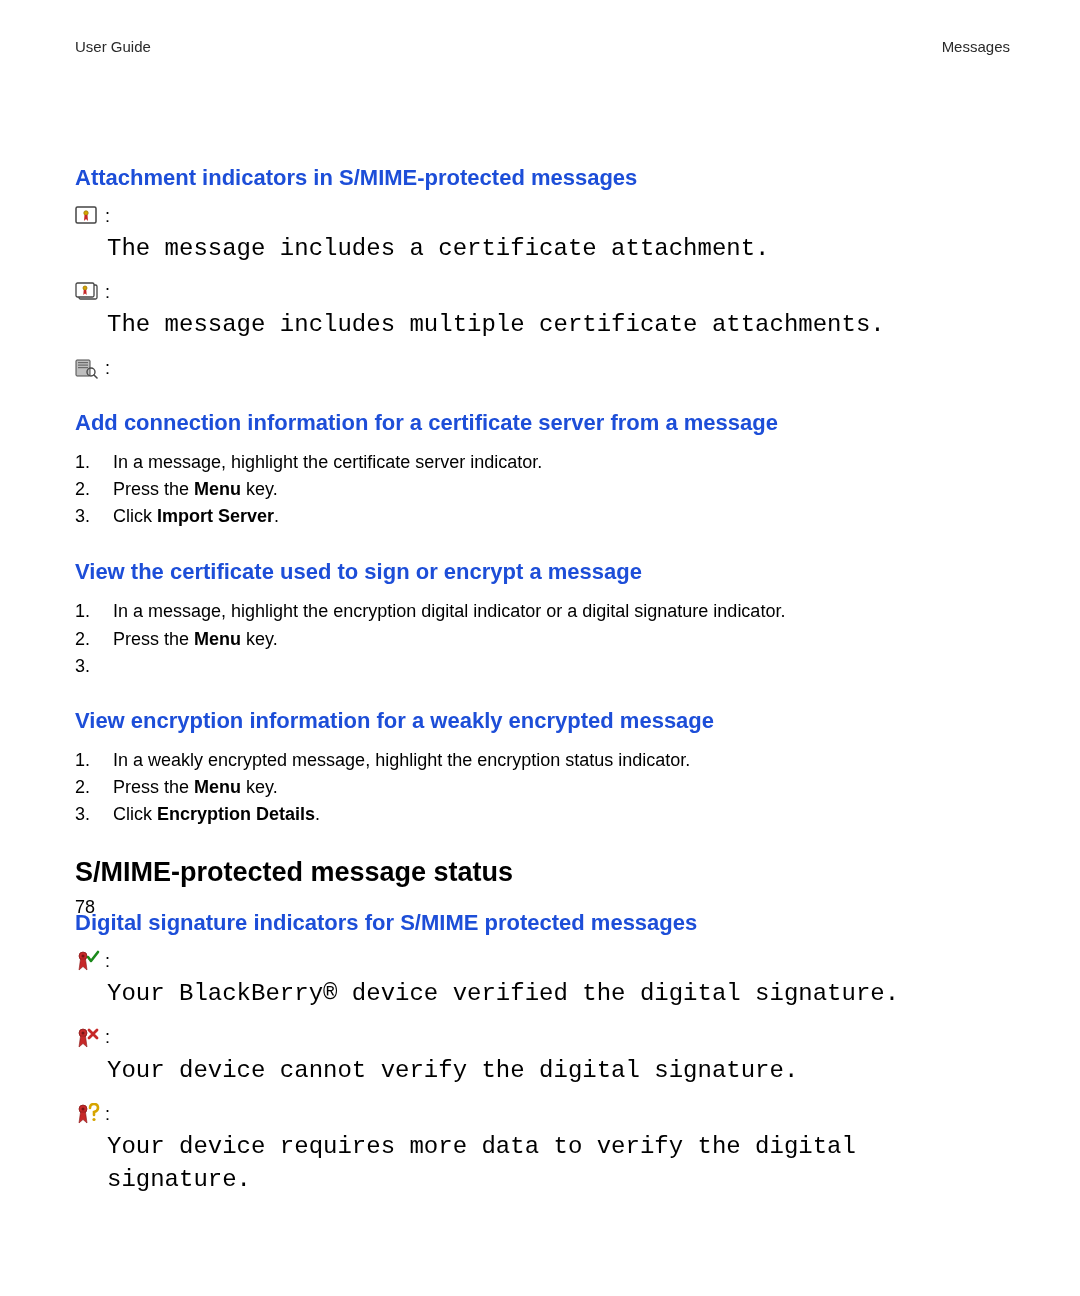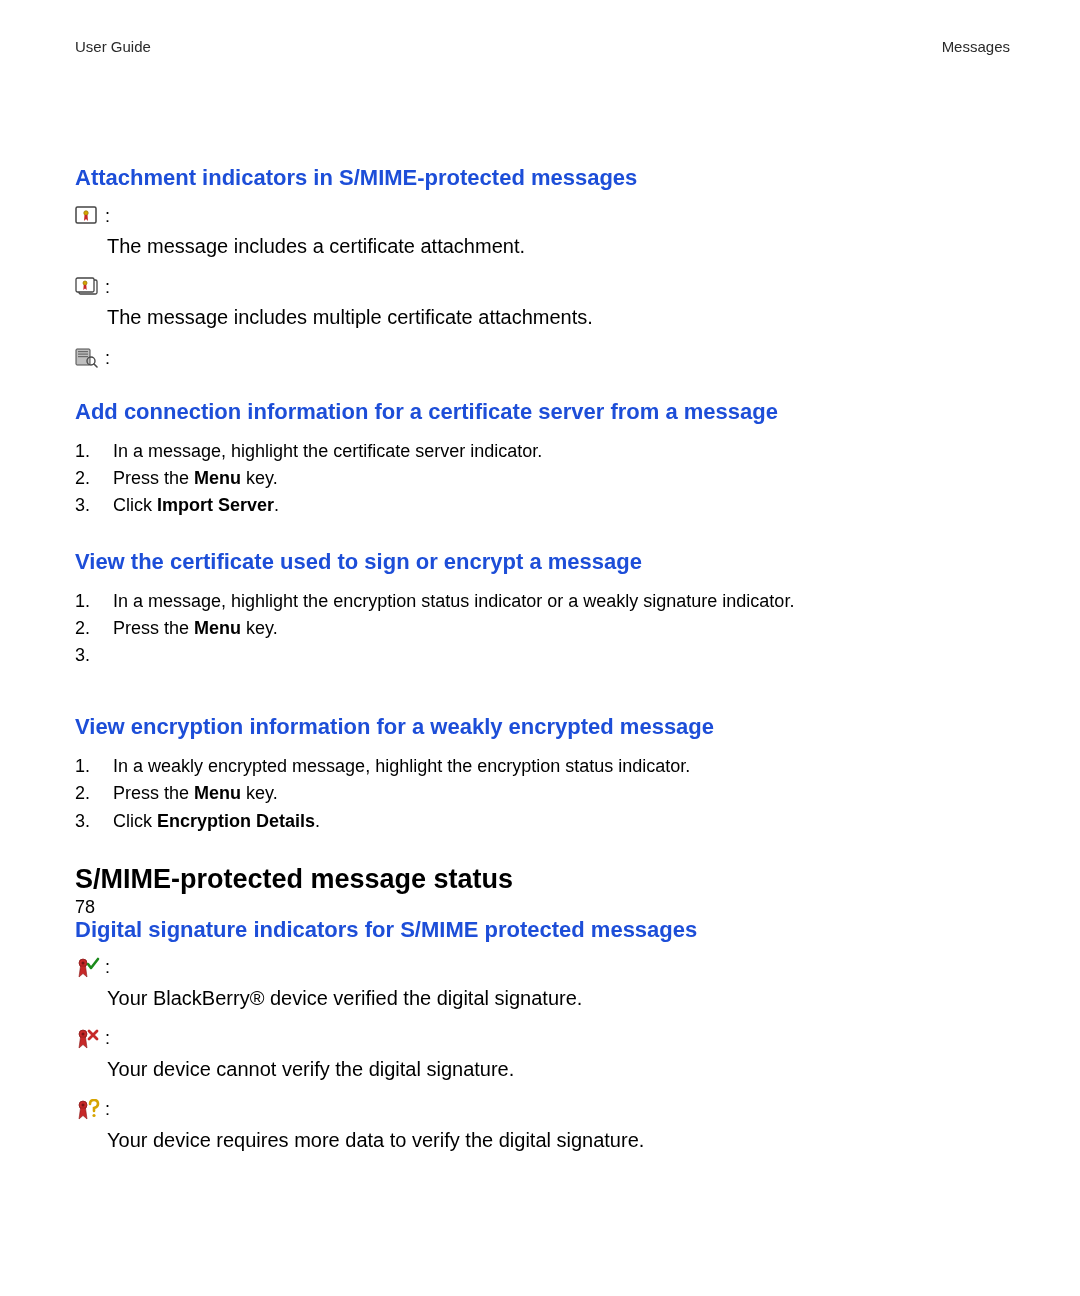--- a/index.html
+++ b/index.html
@@ -39,23 +39,24 @@
   }
   .indicator-block { margin-bottom: 16px; }
   .indicator-head {
     display: flex;
     align-items: center;
     gap: 4px;
     margin-bottom: 6px;
   }
   .indicator-head .colon { font-size: 18px; }
   .indicator-desc {
-    font-size: 20px;
+    font-size: 24px;
     margin-left: 32px;
     line-height: 1.35;
+    font-family: Liberation Mono, monospace;
   }
   .ol-row {
     display: flex;
     gap: 18px;
     font-size: 18px;
     line-height: 1.4;
     margin: 2px 0;
   }
   .ol-num { width: 20px; text-align: left; }
   .bold { font-weight: 700; }
@@ -137,31 +138,31 @@
     <span class="step-text"><span>Press the </span><span class="bold">Menu</span><span> key.</span><span class="bold"></span><span></span></span>
   </div>
   <div class="ol-row">
     <span class="ol-num">3.</span>
     <span class="step-text"><span>Click </span><span class="bold">Import Server</span><span>.</span><span class="bold"></span><span></span></span>
   </div>
 
   <div class="h3" style="margin-top:30px;">View the certificate used to sign or encrypt a message</div>
   <div class="ol-row">
     <span class="ol-num">1.</span>
-    <span class="step-text"><span>In a message, highlight the encryption status indicator or a weakly signature indicator.</span><span class="bold"></span><span></span><span class="bold"></span><span></span></span>
+    <span class="step-text"><span>In a message, highlight the encryption digital indicator or a digital signature indicator.</span><span class="bold"></span><span></span><span class="bold"></span><span></span></span>
   </div>
   <div class="ol-row">
     <span class="ol-num">2.</span>
     <span class="step-text"><span>Press the </span><span class="bold">Menu</span><span> key.</span><span class="bold"></span><span></span></span>
   </div>
   <div class="ol-row">
     <span class="ol-num">3.</span>
   </div>
 
-  <div class="h3" style="margin-top:46px;">View encryption information for a weakly encrypted message</div>
+  <div class="h3" style="margin-top:29px;">View encryption information for a weakly encrypted message</div>
   <div class="ol-row">
     <span class="ol-num">1.</span>
     <span class="step-text"><span>In a weakly encrypted message, highlight the encryption status indicator.</span><span class="bold"></span><span></span><span class="bold"></span><span></span></span>
   </div>
   <div class="ol-row">
     <span class="ol-num">2.</span>
     <span class="step-text"><span>Press the </span><span class="bold">Menu</span><span> key.</span><span class="bold"></span><span></span></span>
   </div>
   <div class="ol-row">
     <span class="ol-num">3.</span>

